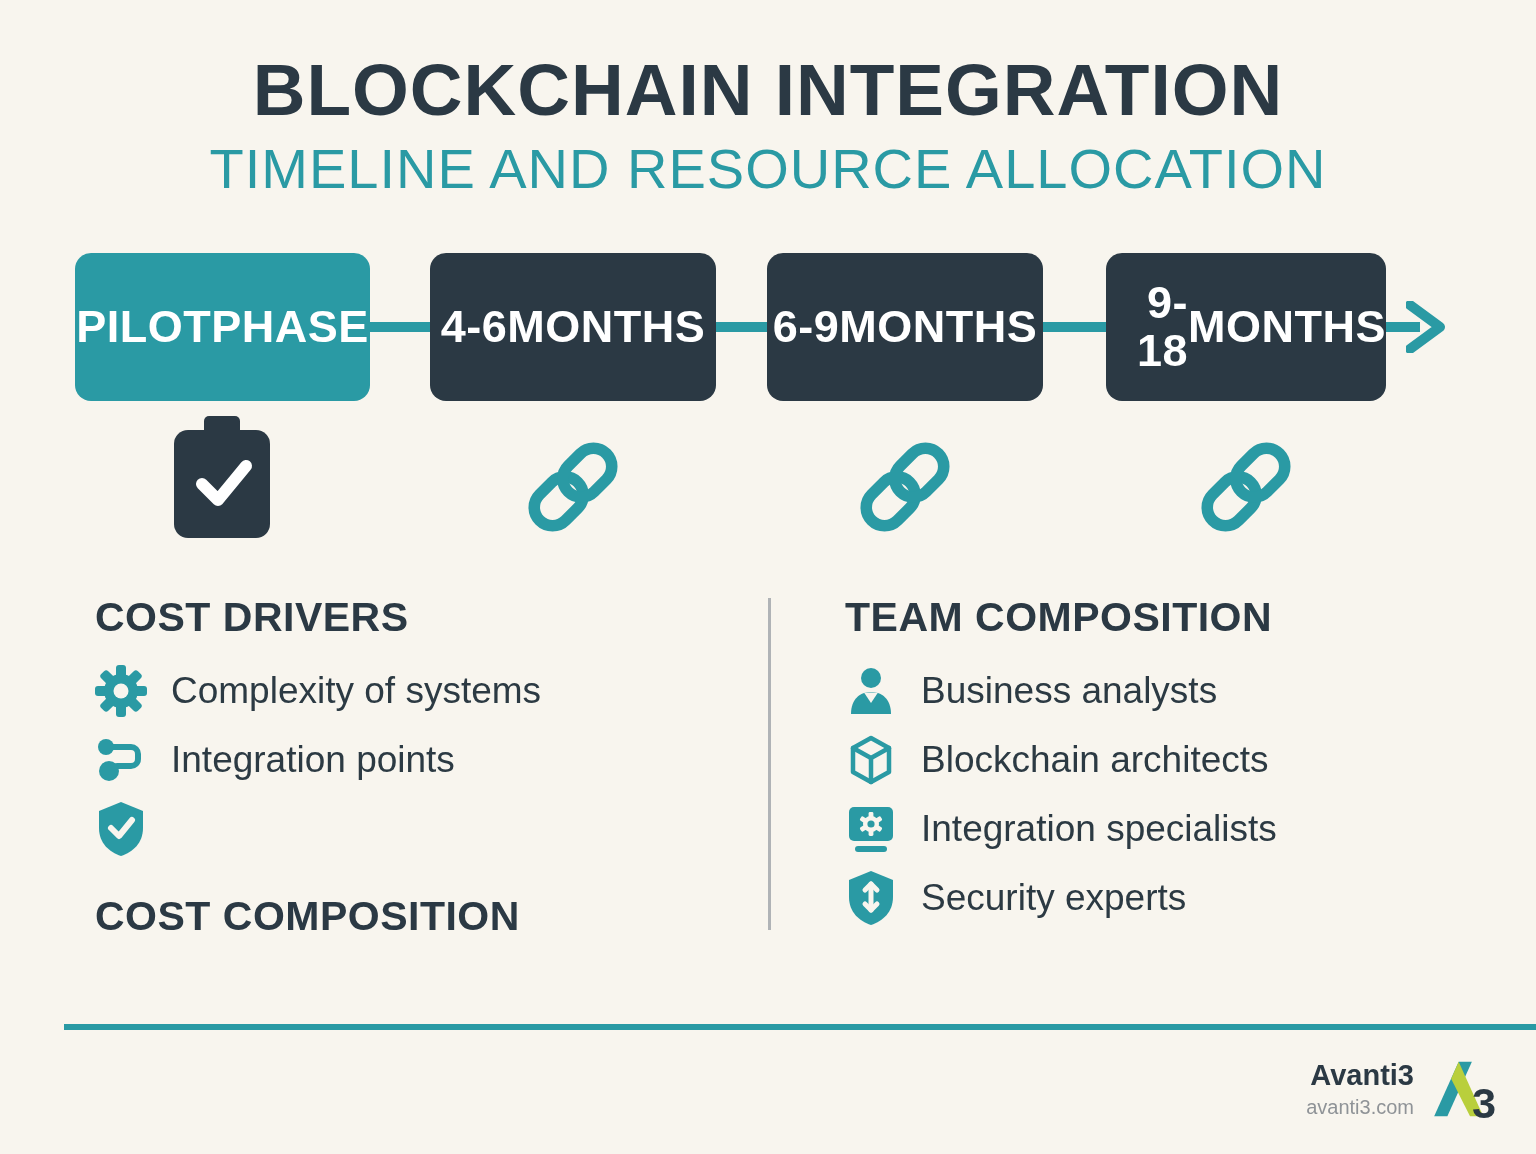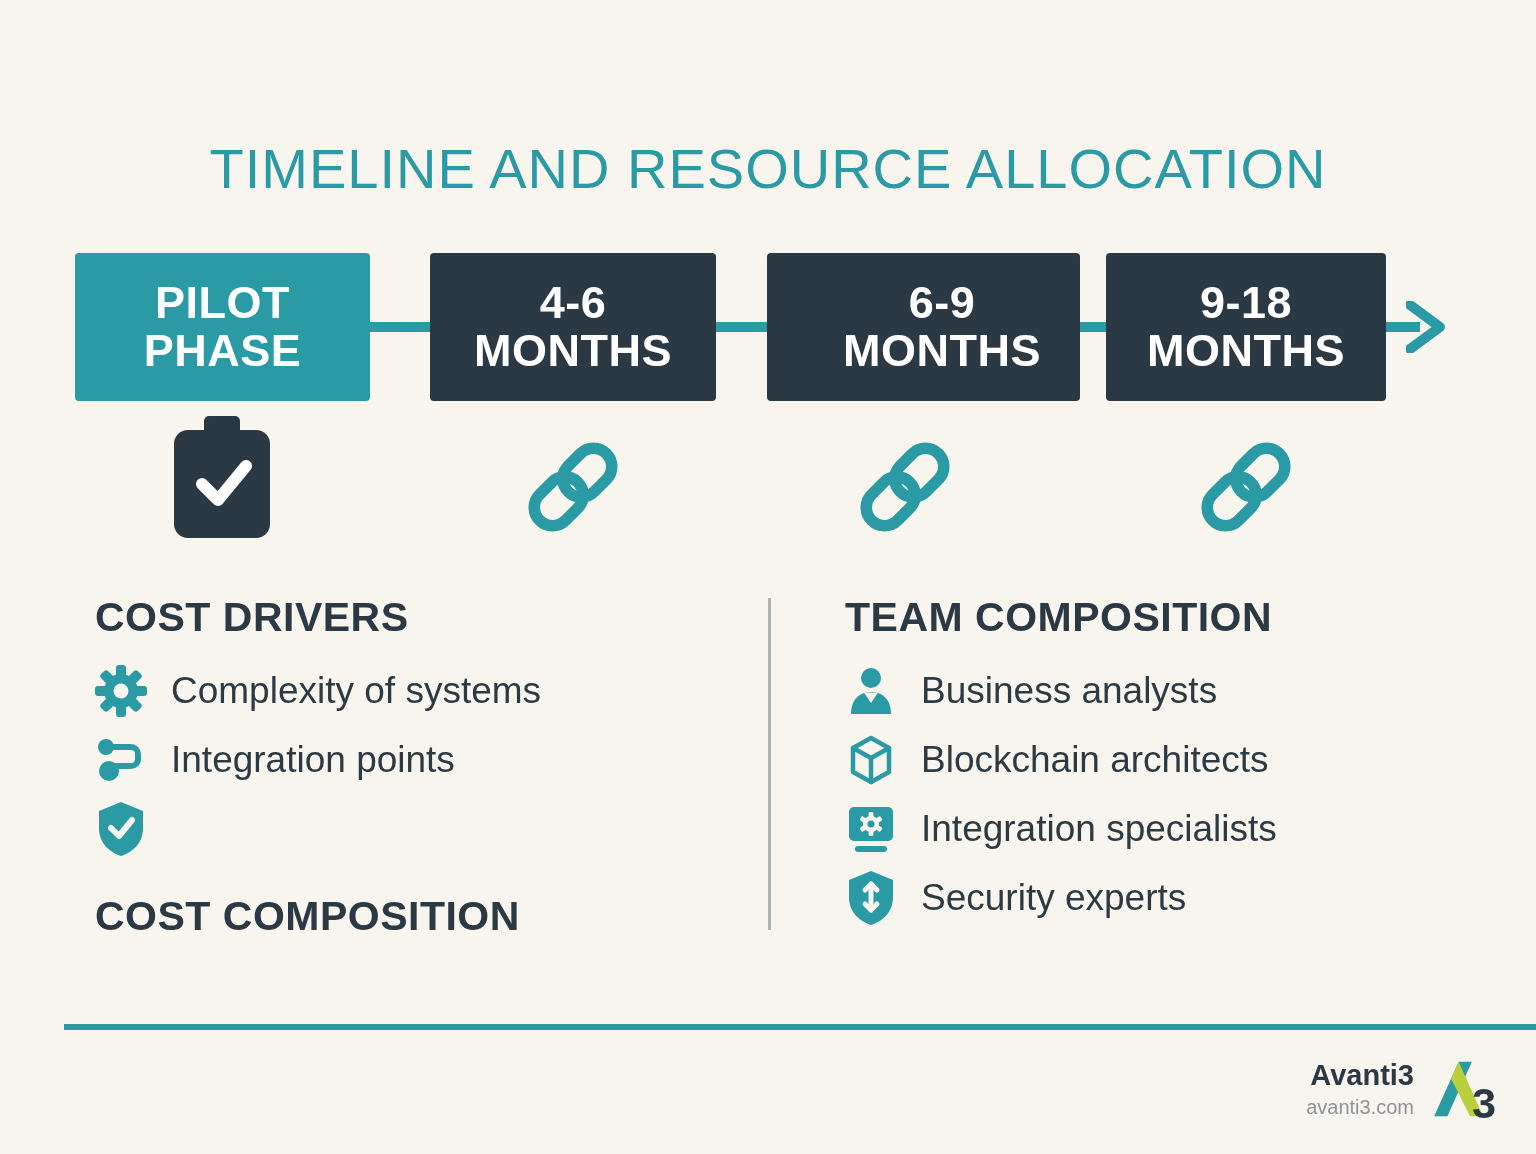--- a/index.html
+++ b/index.html
@@ -21,30 +21,30 @@
     position: absolute; top: 136px; left: 0; width: 100%; margin: 0;
     text-align: center; font-size: 56px; font-weight: normal;
     letter-spacing: 1px; color: var(--teal, #2a9aa4);
   }
   .tl-line {
     position: absolute; top: 322px; left: 120px; width: 1300px; height: 10px;
     background: var(--teal, #2a9aa4); z-index: 0;
   }
   .tl-arrow { position: absolute; top: 301px; left: 1406px; width: 42px; height: 52px; z-index: 0; }
   .phase {
-    position: absolute; top: 253px; height: 148px; border-radius: 4px;
-    display: flex; flex-direction: column; align-items: center; justify-content: center;
+    position: absolute; top: 253px; height: 148px; border-radius: 16px;
+    display: flex; align-items: center; justify-content: center;
     color: #ffffff; font-weight: bold; font-size: 45px; line-height: 1.06;
-    letter-spacing: 0.5px; z-index: 1; text-align: center;
+    letter-spacing: 0.5px; z-index: 1; text-align: right;
   }
   .phase.teal { background: var(--teal, #2a9aa4); }
   .phase.dark { background: var(--dark, #2b3944); }
   .phase-1 { left: 75px;  width: 295px; }
   .phase-2 { left: 430px; width: 286px; }
-  .phase-3 { left: 767px; width: 276px; padding-left: 37px; }
+  .phase-3 { left: 767px; width: 276px; }
   .phase-4 { left: 1106px; width: 280px; }
   .clipboard { position: absolute; left: 170px; top: 416px; width: 104px; height: 124px; }
   .chain { position: absolute; top: 434px; width: 106px; height: 106px; }
   .chain-1 { left: 520px; }
   .chain-2 { left: 852px; }
   .chain-3 { left: 1193px; }
   .divider {
     position: absolute; left: 768px; top: 598px; width: 3px; height: 332px;
     background: var(--divider, #b0b3b6);
   }
@@ -73,20 +73,21 @@
   .footer-text { text-align: right; }
   .brand { font-size: 29px; font-weight: bold; color: var(--dark, #2b3944); }
   .site { font-size: 20px; color: var(--muted, #8f9397); margin-top: 4px; }
   .logo { width: 80px; height: 66px; }
 </style>
 </head>
 <body>
 
 <div class="canvas">
 
+  <h1 class="title">BLOCKCHAIN INTEGRATION</h1>
   <h2 class="subtitle">TIMELINE AND RESOURCE ALLOCATION</h2>
 
   <div class="tl-line"></div>
   <svg class="tl-arrow" viewBox="0 0 42 52">
     <path d="M4 4 L34 26 L4 48" fill="none" stroke="#2a9aa4" stroke-width="10" stroke-linecap="round" stroke-linejoin="round"></path>
   </svg>
 
   <div class="phase teal phase-1">
     <span>PILOT</span>
     <span>PHASE</span>

